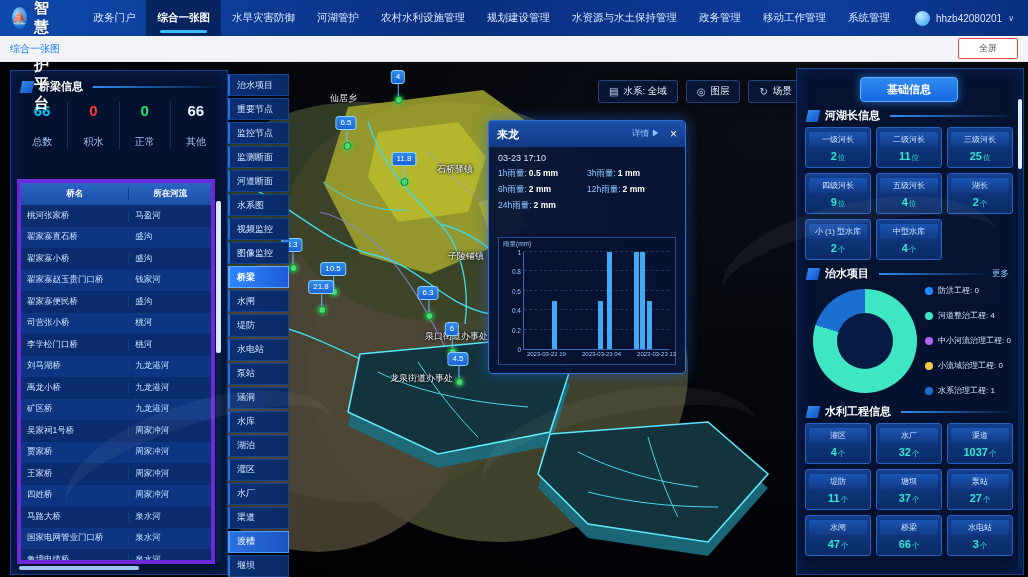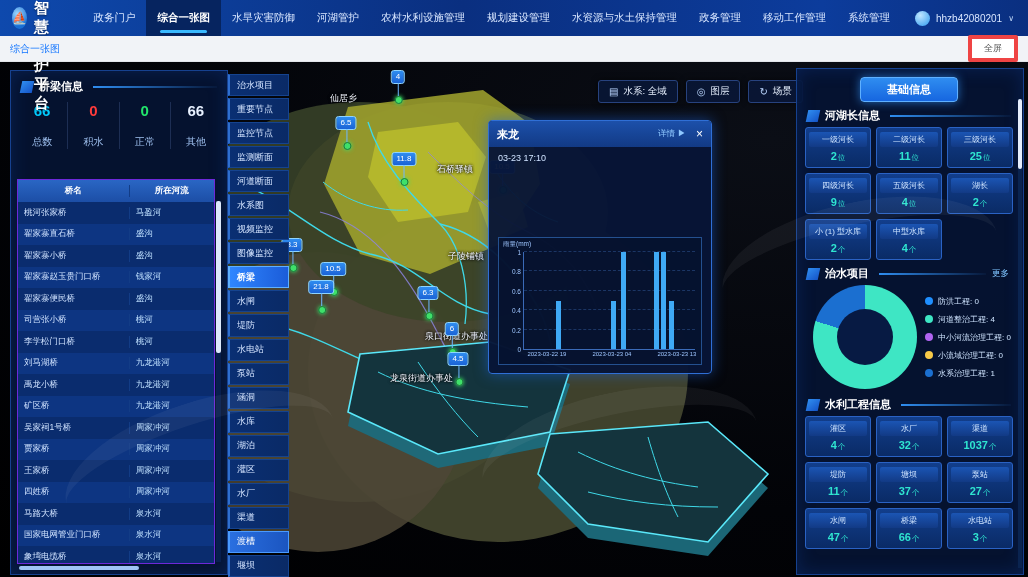--- a/index.html
+++ b/index.html
@@ -16,22 +16,22 @@
   .nav-item{display:flex;align-items:center;padding:0 11px;cursor:pointer;position:relative;white-space:nowrap}
   .nav-item.active{background:#06245f;color:#fff;font-weight:bold}
   .nav-item.active::after{content:"";position:absolute;left:14px;right:14px;bottom:3px;height:3px;background:#39b9ff;border-radius:2px}
   .nav-user{margin-left:auto;display:flex;align-items:center;gap:6px;padding:0 14px;font-size:10px;color:#d8e6ff}
   .avatar{width:15px;height:15px;border-radius:50%;background:radial-gradient(circle at 35% 30%,#bfe6ff,#2e9bf0)}
   .chev{font-size:8px;color:#bcd4f5}
   
   .crumbbar{position:absolute;top:36px;left:0;right:0;height:26px;background:#f1f3f7;border-bottom:1px solid #e2e5ea;
     display:flex;align-items:center;padding:0 10px;z-index:40}
   .crumb{color:#1677ff;font-size:10px}
-  .fullscreen-btn{margin-left:auto;background:#fff;border:4px solid #ef4444;border-radius:2px;color:#555;
-    font-size:9px;padding:3px 12px;cursor:pointer}
+  .fullscreen-btn{margin-left:auto;background:#fff;border:1px solid #ef4444;border-radius:2px;color:#555;
+    font-size:9px;padding:3px 20px;cursor:pointer}
   
   .stage{position:absolute;top:62px;left:0;right:0;bottom:0;background:
     radial-gradient(ellipse at 75% 15%,#0b0e16 0%,#020307 60%,#000 100%)}
   .map{position:absolute;left:228px;top:0;right:0;bottom:0;z-index:1}
   .map svg{position:absolute;left:0;top:0}
   .town-label{position:absolute;color:#f2f6ff;font-size:9px;text-shadow:0 0 3px #000,0 0 3px #000;white-space:nowrap;z-index:3}
   .m-badge{position:absolute;z-index:3;background:linear-gradient(#2f8df0,#1b63d6);border:1px solid #8fd4ff;
     border-radius:3px;color:#fff;font-size:8px;padding:1px 4px;line-height:1.2;transform:translateX(-50%);white-space:nowrap}
   .m-badge::after{content:"";position:absolute;left:50%;top:100%;width:1px;height:13px;background:#6fb9ff}
   .m-badge::before{content:"";position:absolute;left:50%;top:calc(100% + 13px);width:6px;height:6px;margin-left:-3px;
@@ -56,40 +56,40 @@
   .stat .l{font-size:10px;color:#9fc0ef;margin-top:16px}
   .search-row{display:flex;margin:2px 0 8px}
   .search-input{flex:1;background:#071d4a;border:1px solid #1c4ea6;border-right:none;color:#cfe0ff;
     font-size:9px;padding:4px 6px;outline:none}
   .search-input::placeholder{color:#6f8cc0}
   .search-btn{width:26px;background:linear-gradient(#2f8df0,#1a5ed0);border:1px solid #2f6fd0;cursor:pointer;
     display:flex;align-items:center;justify-content:center}
   .mag{position:relative;width:9px;height:9px}
   .mag::before{content:"";position:absolute;left:0;top:0;width:6px;height:6px;border:1.4px solid #fff;border-radius:50%}
   .mag::after{content:"";position:absolute;left:6px;top:6px;width:3px;height:1.4px;background:#fff;transform:rotate(45deg)}
-  .btable{position:absolute;left:6px;right:12px;top:108px;bottom:10px;border:1px solid #6d28d9;overflow:hidden}
+  .btable{position:absolute;left:6px;right:12px;top:108px;bottom:10px;border:4px solid #6d28d9;overflow:hidden}
   .brow{display:flex;height:21.5px;align-items:center;font-size:8.5px}
   .brow.head{background:linear-gradient(#2a66c4,#1c4ea6);color:#eaf3ff;font-weight:bold;height:22px}
   .brow:nth-child(even):not(.head){background:#0a2c6e}
   .brow:nth-child(odd):not(.head){background:#0d3582}
   .bcell{padding:0 6px;color:#cfe2ff;white-space:nowrap;overflow:hidden;text-overflow:ellipsis}
   .bcell.c1{width:57%;border-right:1px solid #123c86}
   .bcell.c2{width:43%;color:#bfe0ff}
   .brow.head .bcell{text-align:center;color:#fff}
   .vscroll{position:absolute;right:6px;top:130px;bottom:12px;width:5px;background:#081f4e;z-index:12}
   .vscroll .thumb{position:absolute;top:0;left:0;right:0;height:42%;background:#dce8fb;border-radius:2px}
   .hscroll{position:absolute;left:8px;width:120px;bottom:4px;height:4px;background:#9fc4f5;border-radius:2px;z-index:12}
   
   .menu-col{position:absolute;left:0;top:12px;width:61px;bottom:0;display:flex;flex-direction:column;gap:2px;z-index:9}
   .menu-item{height:24px;display:flex;align-items:center;padding-left:7px;font-size:9px;color:#d4e4ff;cursor:pointer;
     background:linear-gradient(90deg,#0a2f73,#0a2a66);border:1px solid #15438f;border-left:2px solid #2f6fd0}
   .menu-item.active{background:linear-gradient(90deg,#2f86ff,#1b5cd9);color:#fff;font-weight:bold;border-color:#5fb0ff}
   .menu-item.hover{background:linear-gradient(90deg,#2a6fe0,#1b55c0);color:#fff;border-color:#4a9aff}
   
-  .popup{position:absolute;left:488px;top:58px;width:224px;height:254px;z-index:20;
+  .popup{position:absolute;left:488px;top:58px;width:198px;height:254px;z-index:20;
     background:rgba(7,21,55,.96);border:1px solid #2f6fd6;border-radius:4px;box-shadow:0 0 14px rgba(30,100,220,.55)}
   .popup-head{height:26px;display:flex;align-items:center;background:linear-gradient(#1c50aa,#123a85);
     border-radius:3px 3px 0 0;padding:0 8px;gap:6px}
   .popup-title{color:#fff;font-weight:bold;font-size:11px;flex:1}
   .popup-detail{color:#8fc8ff;font-size:8.5px;cursor:pointer}
   .popup-close{color:#fff;font-size:12px;cursor:pointer;margin-left:4px}
   .popup-body{padding:6px 9px 0}
   .popup-dt{color:#cfe2ff;font-size:9px;margin-bottom:5px}
   .metrics{display:flex;flex-wrap:wrap}
   .metric{width:50%;font-size:8.5px;margin-bottom:4px;white-space:nowrap}
@@ -108,21 +108,21 @@
     border-radius:4px;color:#fff;font-size:11px;font-weight:bold;padding:4px 26px;cursor:pointer;box-shadow:0 0 10px rgba(47,141,240,.7)}
   .cardgrid{display:grid;grid-template-columns:repeat(3,1fr);gap:5px;margin:2px 2px 6px}
   .ccard{border:1px solid #2a62c4;background:linear-gradient(#123e8c,#0a2b66);border-radius:3px;text-align:center;padding:3px 1px 4px}
   .ccard .cl{font-size:8px;color:#cfe4ff;white-space:nowrap;overflow:hidden;background:linear-gradient(#1b55b4,#123a85);
     border-radius:2px;margin:1px 2px 3px;padding:2px 0}
   .ccard .cv{font-size:11px;font-weight:bold;color:#2fe5d0}
   .ccard .cu{font-size:7.5px;color:#2fe5d0;margin-left:1px;font-weight:normal}
   .donut-wrap{display:flex;align-items:center;gap:8px;margin:4px 2px 8px}
   .donut{width:104px;height:104px;border-radius:50%;position:relative;flex:none;margin-left:8px}
   .donut::after{content:"";position:absolute;inset:24px;border-radius:50%;background:#071a43}
-  .legend{flex:1;display:flex;flex-direction:column;gap:7px}
+  .legend{flex:1;display:flex;flex-direction:column;gap:14px}
   .lg-item{display:flex;align-items:center;gap:5px;font-size:8px;color:#cfe4ff;white-space:nowrap}
   .lg-dot{width:8px;height:8px;border-radius:50%;flex:none}
   .rp-scroll{position:absolute;right:1px;top:30px;bottom:6px;width:4px;background:#0a2450}
   .rp-scroll .thumb{position:absolute;top:0;left:0;right:0;height:70px;background:#e6eefc;border-radius:2px}
   
   .wm{position:absolute;pointer-events:none;z-index:30;width:280px;height:120px;
     border-top:22px solid rgba(255,255,255,.05);border-radius:50%;transform:rotate(-12deg)}
 </style>
 </head>
 <body>
@@ -350,20 +350,27 @@
     <div class="popup">
       <div class="popup-head">
         <div class="popup-title">来龙</div>
         <span class="popup-detail">
           <span>详情</span> <span>▶</span>
         </span>
         <span class="popup-close">×</span>
       </div>
       <div class="popup-body">
         <div class="popup-dt">03-23 17:10</div>
+        <div class="metrics" id="popup-metrics">
+            <div class="metric"><span class="ml">1h雨量:</span><span class="mv">0.5 mm</span></div>
+            <div class="metric"><span class="ml">3h雨量:</span><span class="mv">1 mm</span></div>
+            <div class="metric"><span class="ml">6h雨量:</span><span class="mv">2 mm</span></div>
+            <div class="metric"><span class="ml">12h雨量:</span><span class="mv">2 mm</span></div>
+            <div class="metric"><span class="ml">24h雨量:</span><span class="mv">2 mm</span></div>
+          </div>
       </div>
       <div class="rainchart">
         <div class="rc-ylab">雨量(mm)</div>
         <div class="rc-plot" id="rc-plot">
             <div class="rc-tick" style="bottom: 0%;">0</div>
             <div class="rc-grid" style="bottom: 20%;"></div>
             <div class="rc-tick" style="bottom: 20%;">0.2</div>
             <div class="rc-grid" style="bottom: 40%;"></div>
             <div class="rc-tick" style="bottom: 40%;">0.4</div>
             <div class="rc-grid" style="bottom: 60%;"></div>

